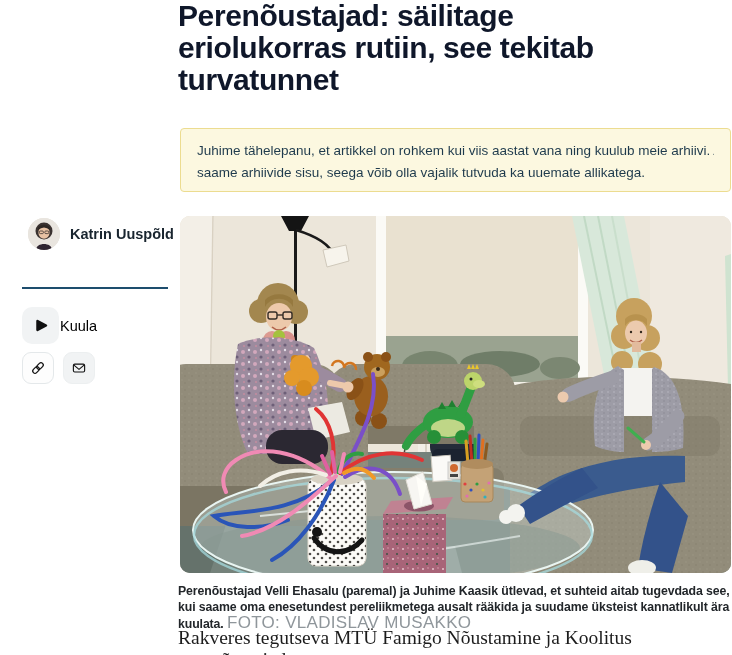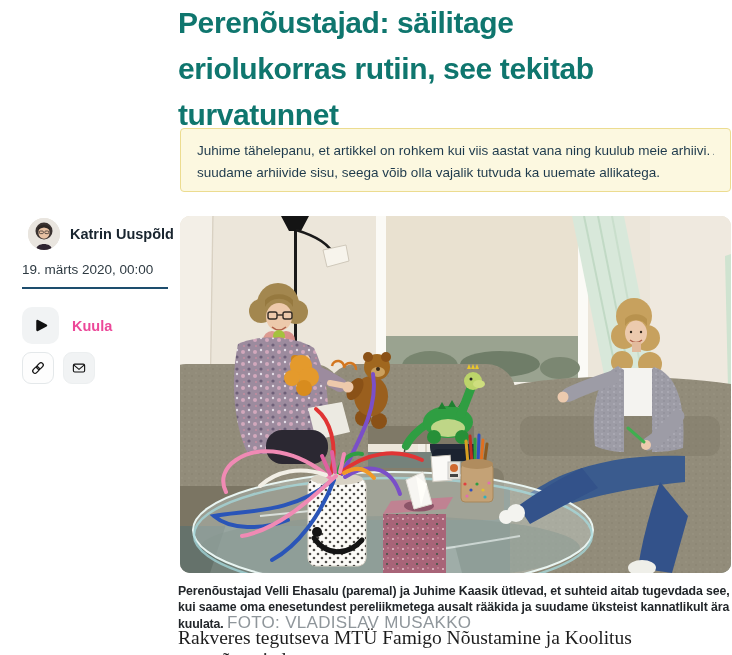--- a/index.html
+++ b/index.html
@@ -1,42 +1,42 @@
 <!DOCTYPE html>
 <html><head>
 <meta charset="utf-8">
 <style>
   * { margin:0; padding:0; box-sizing:border-box; }
   html,body { width:732px; height:655px; background:#ffffff; overflow:hidden;
               font-family:"Liberation Sans", sans-serif; }
   .page { position:relative; width:732px; height:655px; background:#fff; overflow:hidden; }
 
   .headline { position:absolute; left:178px; top:0px; width:490px;
-              font-size:30px; line-height:46px; font-weight:700; letter-spacing:-0.4px;
-              color:#0f766e; }
+              font-size:30px; line-height:32px; font-weight:700; letter-spacing:-0.4px;
+              color:#0f172a; }
 
   .notice { position:absolute; left:180px; top:128px; width:551px; height:64px;
             background:#fcf8e0; border:1px solid #ecdc90; border-radius:4px;
             padding:11px 16px 0 16px; overflow:hidden; }
   .notice .nline { white-space:nowrap; overflow:hidden; font-size:13.5px; line-height:22px;
             color:#1e3a4c; }
 
   .author-col { position:absolute; left:0; top:0; width:178px; height:497px; }
   .avatar { position:absolute; left:28px; top:218px; width:32px; height:32px;
             border-radius:50%; overflow:hidden; background:#e9e5df; }
   .author-name { position:absolute; left:70px; top:226px; font-size:14.5px; font-weight:700;
             color:#19252f; cursor:pointer; }
   .pub-date { position:absolute; left:22px; top:262px; font-size:13.5px; color:#2e3a42; }
   .divider { position:absolute; left:22px; top:287px; width:146px; height:2px; background:#1d4d6d; }
 
   .kuula-btn { position:absolute; left:22px; top:307px; width:37px; height:37px;
             border-radius:10px; background:#f1f3f4; border:none; display:flex;
             align-items:center; justify-content:center; cursor:pointer; }
-  .kuula-label { position:absolute; left:72px; top:318px; font-size:14.5px; font-weight:700;
-            color:#ec4899; }
+  .kuula-label { position:absolute; left:60px; top:318px; font-size:14.5px; font-weight:400;
+            color:#000000; }
   .icon-btn { position:absolute; top:352px; width:32px; height:32px; border-radius:9px;
             display:flex; align-items:center; justify-content:center; cursor:pointer; }
   .link-btn { left:22px; background:#fdfdfd; border:1px solid #e4e8ea; }
   .mail-btn { left:63px; background:#f1f3f4; border:1px solid #eceff0; }
 
   .photo { position:absolute; left:180px; top:216px; width:551px; height:357px;
            border-radius:10px; overflow:hidden; background:#ece6da; cursor:pointer; }
 
   .caption { position:absolute; left:178px; top:583px; width:556px;
              font-size:12.3px; line-height:16px; font-weight:700; letter-spacing:-0.1px;
@@ -48,37 +48,36 @@
 </style>
 </head>
 <body>
 
 <div class="page">
 
   <h1 class="headline">Perenõustajad: säilitage eriolukorras rutiin, see tekitab turvatunnet</h1>
 
   <div class="notice">
     <div class="nline">Juhime tähelepanu, et artikkel on rohkem kui viis aastat vana ning kuulub meie arhiivi. Ajakirjandusvälja</div>
-    <div class="nline">suudame arhiivide sisu, seega võib olla vajalik tutvuda ka uuemate allikatega.</div>
+    <div class="nline">saame arhiivide sisu, seega võib olla vajalik tutvuda ka uuemate allikatega.</div>
   </div>
 
   <div class="author-col">
     <div class="avatar">
       <svg width="32" height="32" viewBox="0 0 32 32">
         <rect width="32" height="32" fill="#e9e5df"></rect>
         <circle cx="16" cy="13" r="8.5" fill="#3a3230"></circle>
         <ellipse cx="16" cy="14.5" rx="5.6" ry="6.2" fill="#e8c2a4"></ellipse>
         <path d="M10,12 Q16,7 22,12 L22,9 Q16,4.5 10,9 Z" fill="#2e2724"></path>
         <rect x="11.4" y="13" width="4" height="2.6" rx="1" fill="none" stroke="#3c3430" stroke-width="0.8"></rect>
         <rect x="16.8" y="13" width="4" height="2.6" rx="1" fill="none" stroke="#3c3430" stroke-width="0.8"></rect>
         <path d="M8,32 C8,24 24,24 24,32 Z" fill="#2e2430"></path>
       </svg>
     </div>
     <div class="author-name">Katrin Uuspõld</div>
-    <div class="pub-date">19. märts 2020, 00:00</div>
     <div class="divider"></div>
 
     <button class="kuula-btn">
       <svg width="17" height="17" viewBox="0 0 34 34">
         <path d="M11,8 L28,17 L11,26 Z" fill="#111" stroke="#111" stroke-width="5" stroke-linejoin="round"></path>
       </svg>
     </button>
     <div class="kuula-label">Kuula</div>
 
     <button class="icon-btn link-btn">

